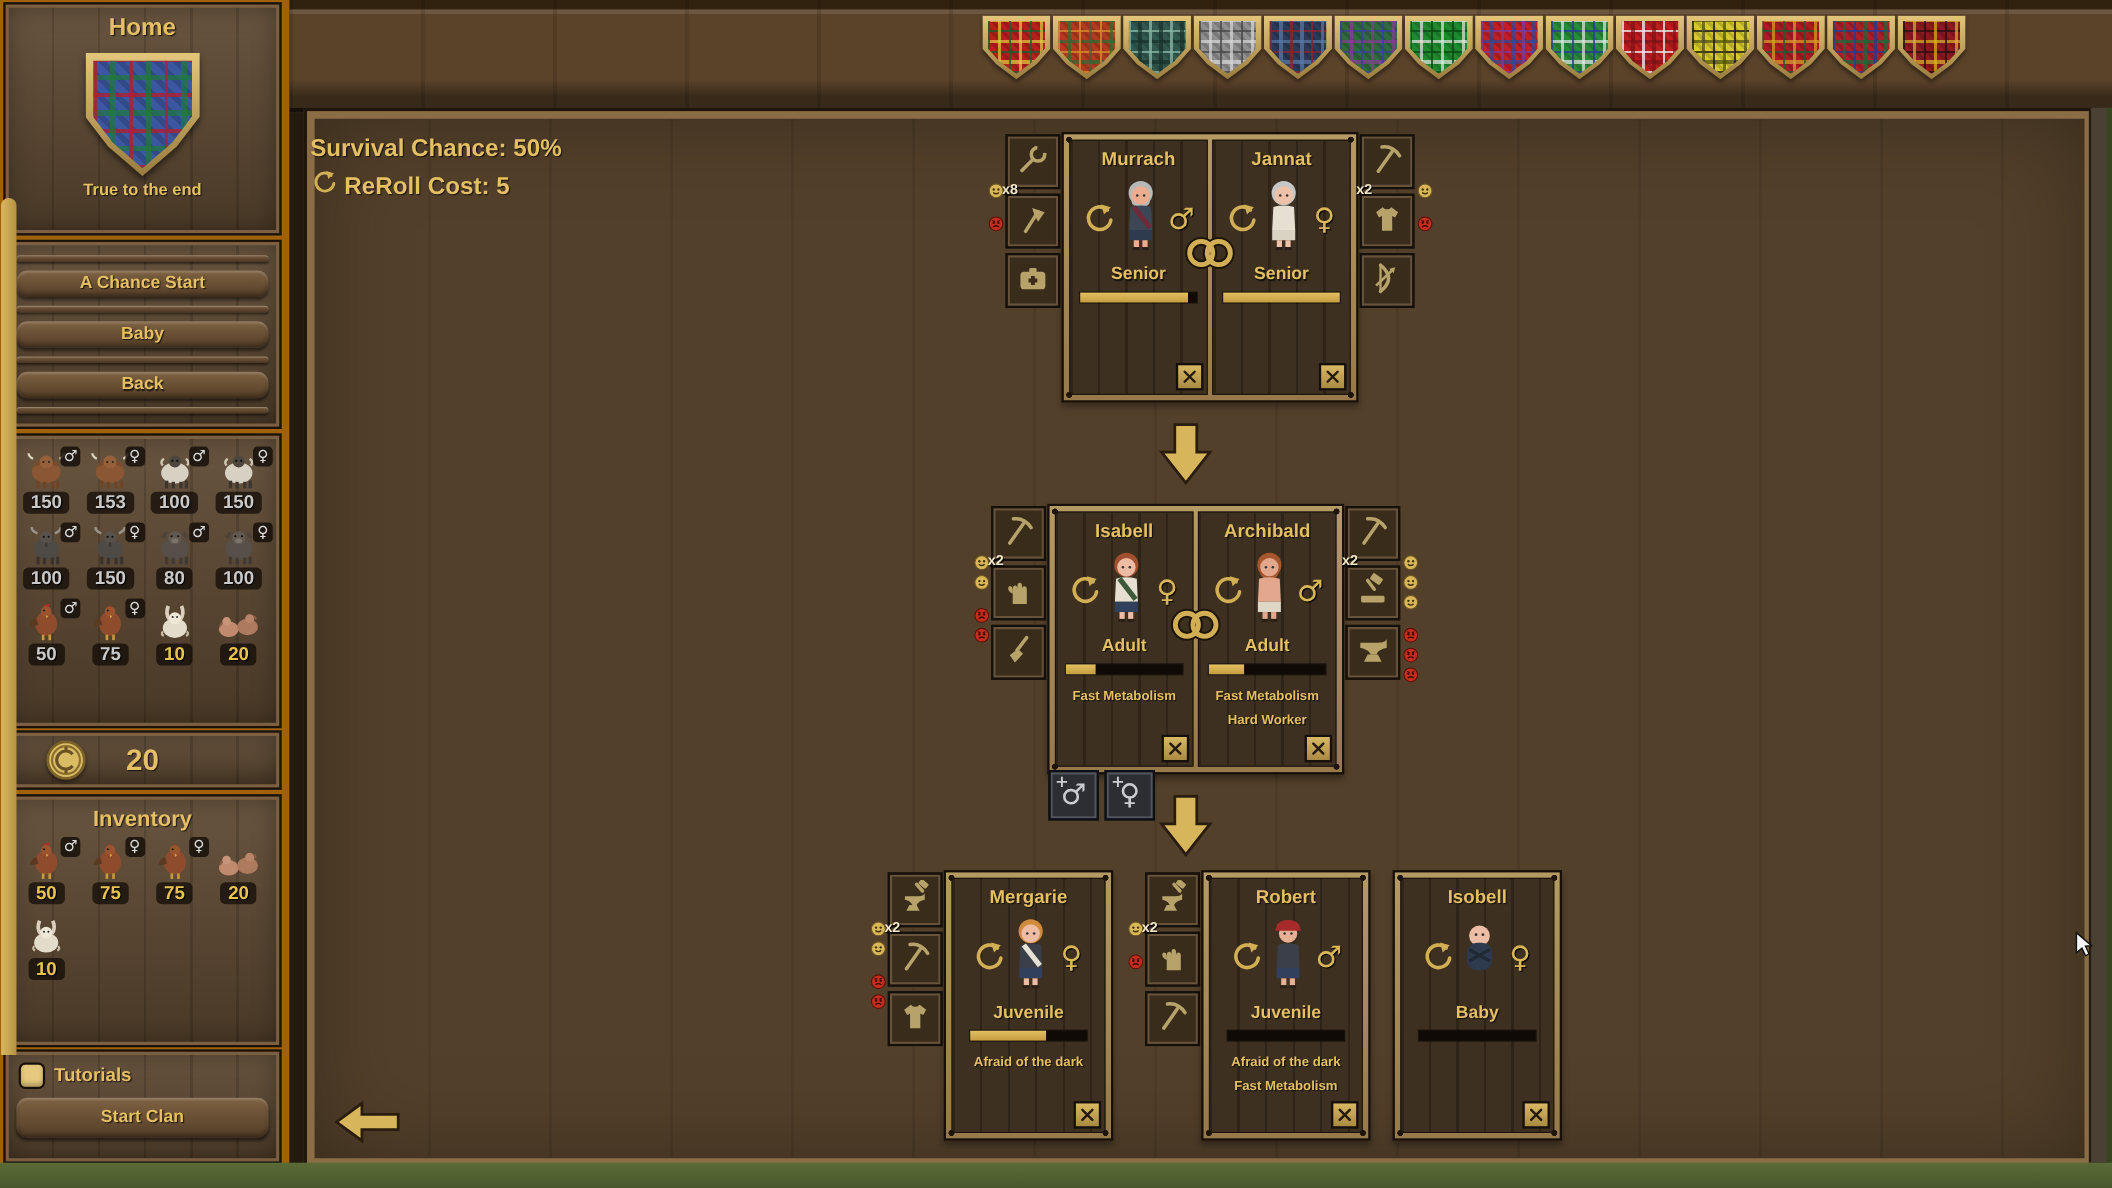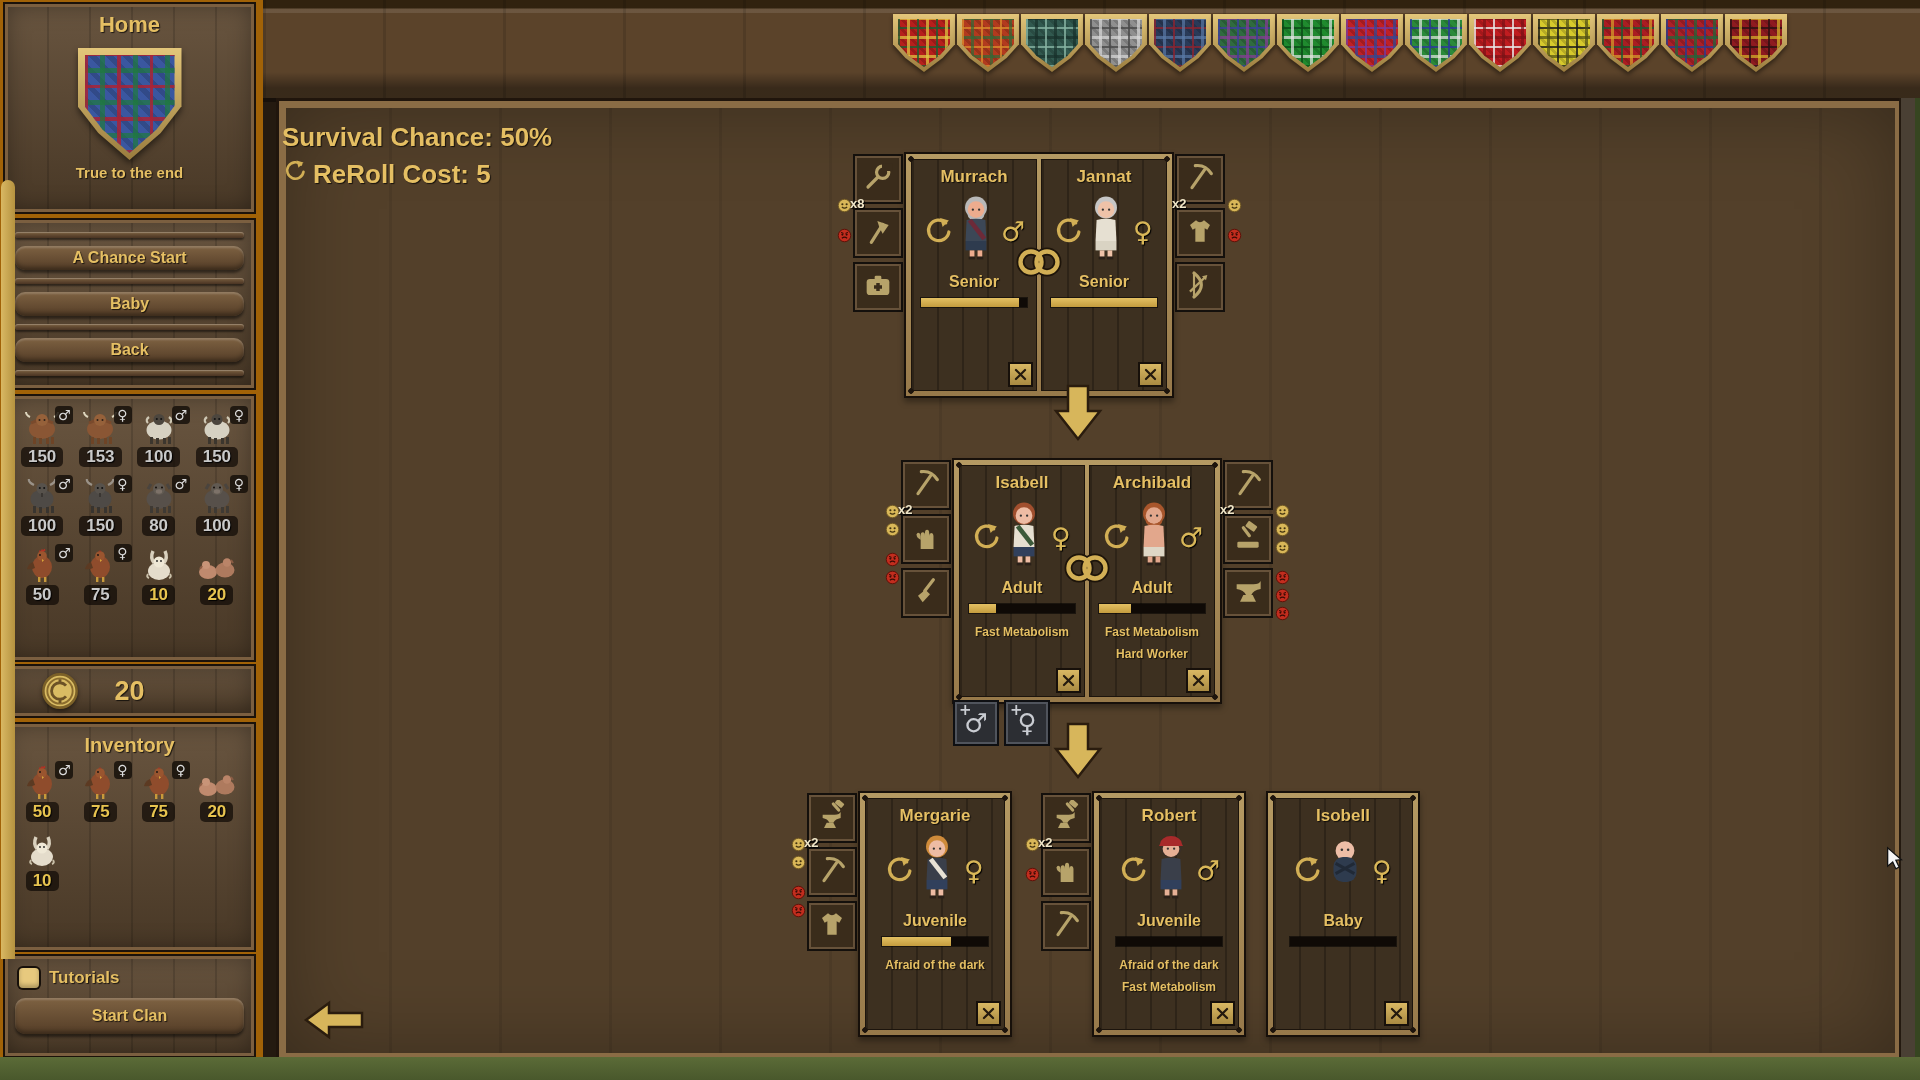--- a/index.html
+++ b/index.html
@@ -46,25 +46,25 @@
     border-bottom:4px solid #17100a;}
   #shield-row{position:absolute;left:630px;top:14px;display:flex;gap:2px;}
   .tshield{width:62px;height:58px;position:relative;filter:drop-shadow(0 3px 2px rgba(0,0,0,.45));cursor:pointer;}
   .tshield .shield-inner{inset:5px;}
   
   #main-panel{position:absolute;left:276px;top:98px;width:1623px;height:959px;
     background-color:#53402a;
     background-image:repeating-linear-gradient(90deg,rgba(0,0,0,.08) 0 3px,transparent 3px 110px);
     border:3px solid #20150c;box-shadow:inset 0 0 0 7px #8a6c45, inset 0 0 90px rgba(0,0,0,.35);}
   #stats{position:absolute;left:282px;top:122px;}
-  .stat-line{display:flex;align-items:center;gap:7px;font-size:26px;margin-bottom:6px;}
+  .stat-line{display:flex;align-items:center;gap:7px;font-size:22px;margin-bottom:6px;}
   .stat-line svg{width:24px;height:24px;}
   
   .gen{position:absolute;display:flex;align-items:flex-start;}
-  #gen1{left:836px;top:120px;margin-top:32px;}
+  #gen1{left:897px;top:120px;}
   #gen2{left:884px;top:458px;}
   #gen3{left:790px;top:791px;}
   .mood-col{width:16px;display:flex;flex-direction:column;align-items:center;gap:3px;padding-top:46px;}
   .mood{width:15px;height:15px;}
   .mood-gap{height:9px;}
   .skill-panel{width:50px;display:flex;flex-direction:column;gap:4px;margin:2px 1px 0;}
   .skill-box{position:relative;width:46px;height:46px;background:#3a2c1b;border:2px solid #14100c;
     box-shadow:inset 0 0 0 2px #67523a;display:flex;align-items:center;justify-content:center;}
   .skill-box svg{width:32px;height:32px;}
   .mult{position:absolute;left:-5px;bottom:-9px;font-size:13px;font-weight:bold;color:#f0e6c8;

